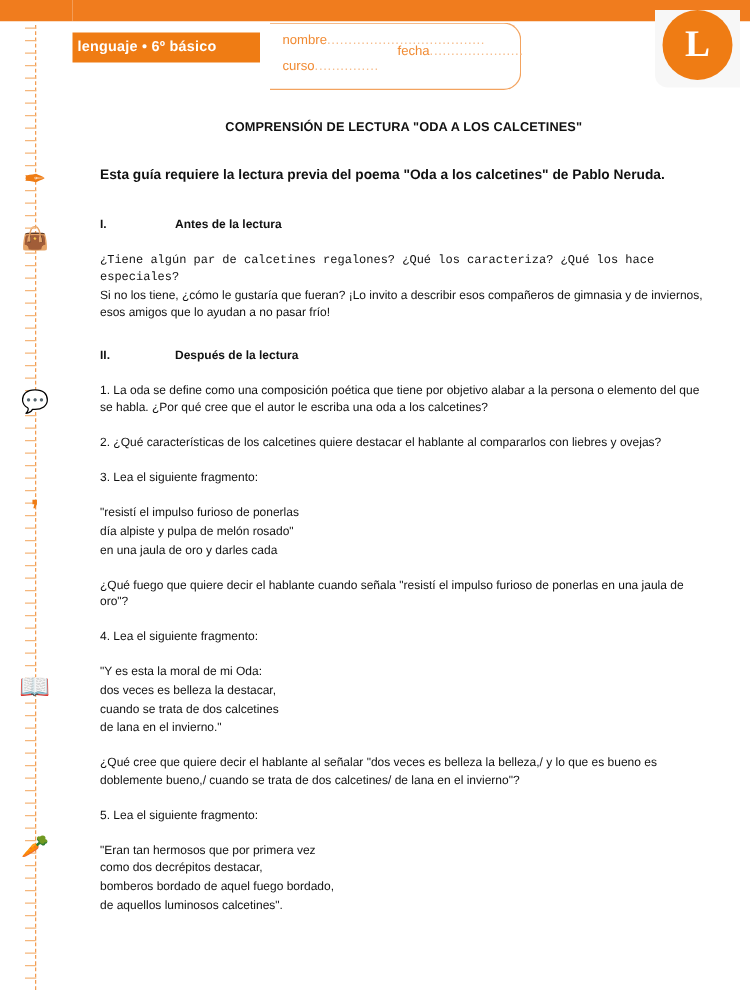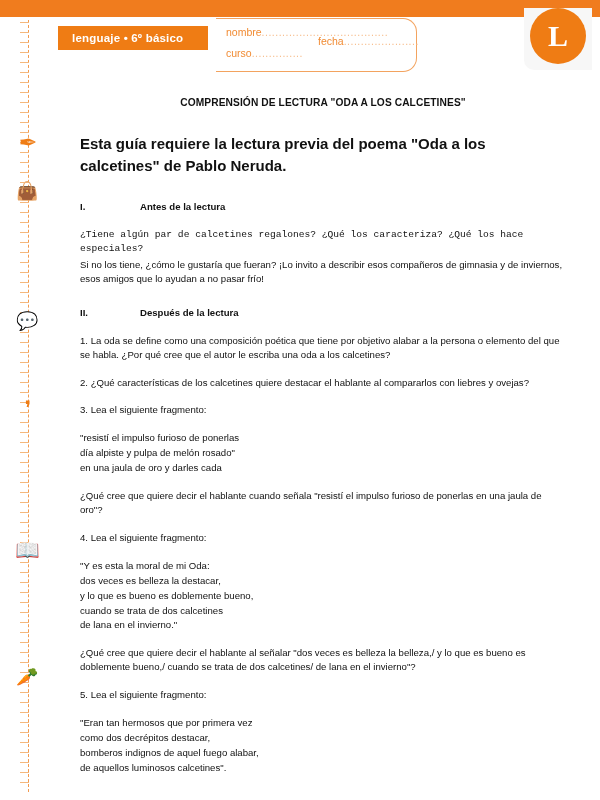--- a/index.html
+++ b/index.html
@@ -71,21 +71,21 @@
     position: absolute;
     left: 58px; top: 26px;
     width: 150px; height: 24px;
     background: #ef7c14;
     color: #ffffff;
     font-size: 11.5px;
     font-weight: bold;
     letter-spacing: .2px;
     display: flex;
     align-items: center;
-    padding-left: 14px;
+    padding-left: 4px;
     box-sizing: border-box;
   }
   .name-box {
     position: absolute;
     left: 216px; top: 18px;
     width: 200px; height: 52px;
     border: 1px solid #f3a35f;
     border-left: none;
     border-top-right-radius: 14px;
     border-bottom-right-radius: 14px;
@@ -138,21 +138,21 @@
   }
   .doc-title {
     text-align: center;
     font-weight: bold;
     font-size: 10.2px;
     margin: 18px 0 22px 0;
     letter-spacing: .1px;
   }
   .intro {
     font-weight: bold;
-    font-size: 15px;
+    font-size: 11px;
     margin: 0 0 24px 0;
   }
   .section-head {
     font-weight: bold;
     margin: 0 0 14px 0;
     display: flex;
   }
   .section-head .num {
     width: 60px;
     flex: none;
@@ -304,33 +304,32 @@
 
   <p class="blk">1. La oda se define como una composición poética que tiene por objetivo alabar a la persona o elemento del que se habla. ¿Por qué cree que el autor le escriba una oda a los calcetines?</p>
   <p class="blk">2. ¿Qué características de los calcetines quiere destacar el hablante al compararlos con liebres y ovejas?</p>
 
   <p class="blk">3. Lea el siguiente fragmento:</p>
   <div class="quote">
     <div>"resistí el impulso furioso de ponerlas</div>
     <div>día alpiste y pulpa de melón rosado"</div>
     <div>en una jaula de oro y darles cada</div>
   </div>
-  <p class="blk">¿Qué cree que quiere decir el hablante cuando señala "resistí el impulso furioso de ponerlas en una jaula de oro"?</p>
+  <p class="blk">¿Qué fuego que quiere decir el hablante cuando señala "resistí el impulso furioso de ponerlas en una jaula de oro"?</p>
 
   <p class="blk">4. Lea el siguiente fragmento:</p>
   <div class="quote">
     <div>"Y es esta la moral de mi Oda:</div>
     <div>dos veces es belleza la destacar,</div>
-    <div>y lo que es bueno es doblemente bueno,</div>
     <div>cuando se trata de dos calcetines</div>
     <div>de lana en el invierno."</div>
   </div>
   <p class="blk">¿Qué cree que quiere decir el hablante al señalar "dos veces es belleza la belleza,/ y lo que es bueno es doblemente bueno,/ cuando se trata de dos calcetines/ de lana en el invierno"?</p>
 
   <p class="blk">5. Lea el siguiente fragmento:</p>
   <div class="quote">
     <div>"Eran tan hermosos que por primera vez</div>
     <div>como dos decrépitos destacar,</div>
-    <div>bomberos indignos de aquel fuego alabar,</div>
+    <div>bomberos bordado de aquel fuego bordado,</div>
     <div>de aquellos luminosos calcetines".</div>
   </div>
 
 </div>
 
 </body></html>

